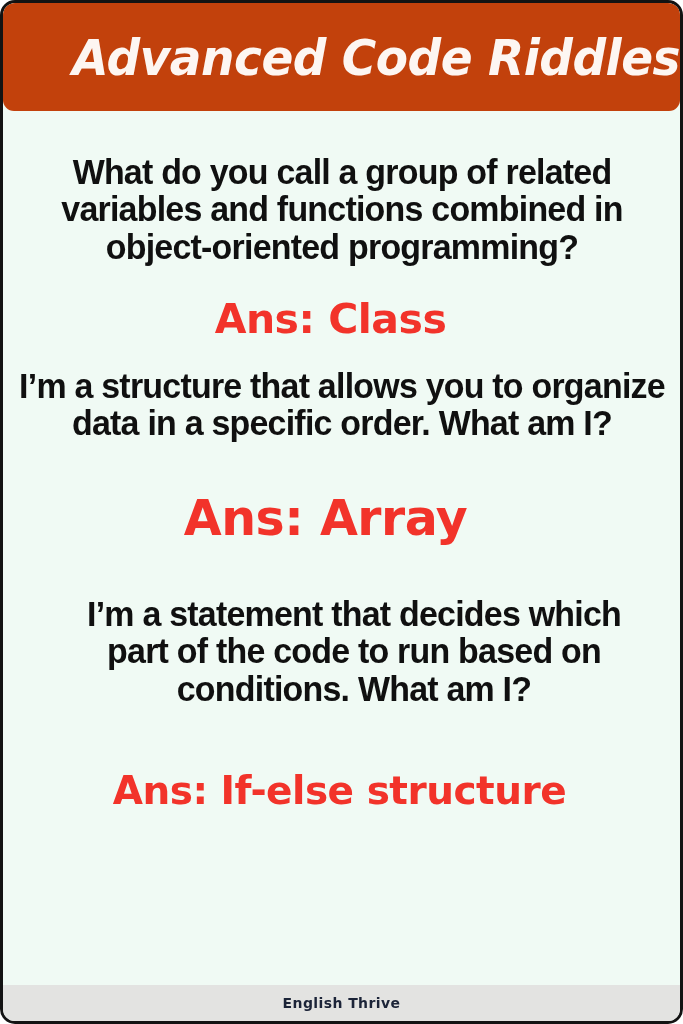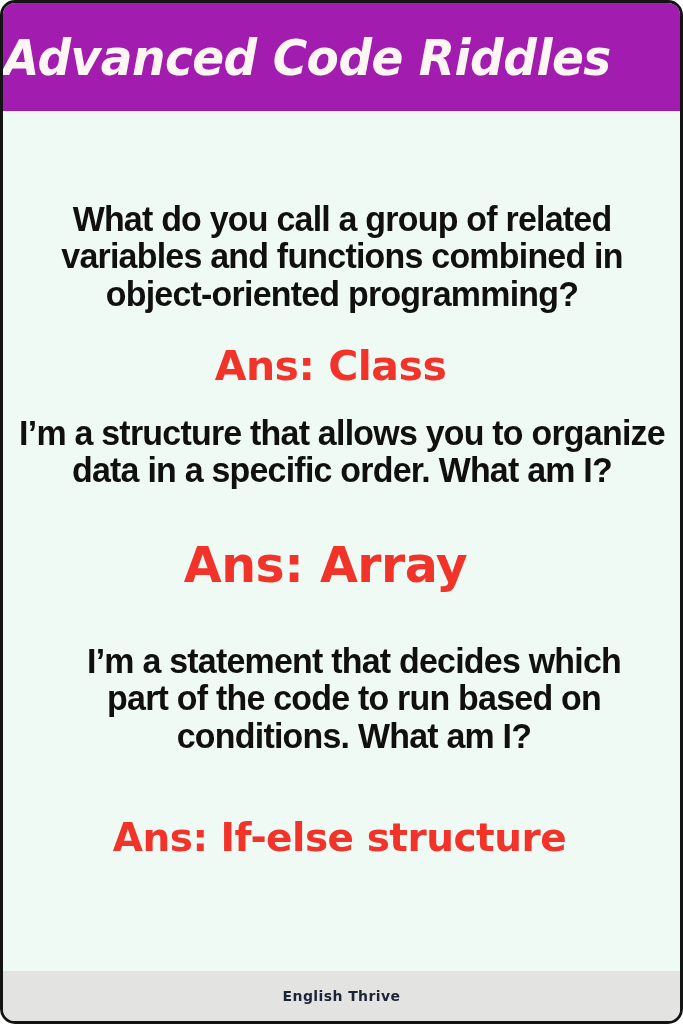--- a/index.html
+++ b/index.html
@@ -26,25 +26,26 @@
     border-radius: 15px;
     overflow: hidden;
     display: flex;
     flex-direction: column;
   }
 
   
   #header-band {
     flex: 0 0 auto;
     height: 108px;
-    background: #a21caf;
+    background: #c2410c;
     display: flex;
     align-items: center;
-    justify-content: flex-start;
+    justify-content: flex-end;
     overflow: hidden;
+    border-radius: 11px;
   }
 
   #header-title {
     color: #fdf6f2;
     font-family: "DejaVu Sans", sans-serif;
     font-weight: bold;
     font-style: italic;
     font-size: 47px;
     letter-spacing: -0.5px;
     line-height: 1;
@@ -59,21 +60,20 @@
     position: relative;
     background: #f0faf4;
     padding: 0;
   }
 
   .qa-block {
     position: absolute;
     left: 0;
     right: 0;
     text-align: center;
-    margin-top: 47px;
   }
 
   .question {
     color: #101010;
     font-family: "Liberation Sans", sans-serif;
     font-weight: bold;
     line-height: 1.07;
     letter-spacing: -0.8px;
     margin: 0 auto;
     transform: scaleX(0.97);
@@ -98,21 +98,21 @@
   #qa-2 .question { font-size: 35px; width: 666px; }
   #qa-2 .answer   { font-size: 49px; margin-top: 52px; transform: translateX(-16px); }
 
   #qa-3 { top: 484px; padding-left: 24px; }
   #qa-3 .question { font-size: 35px; width: 620px; }
   #qa-3 .answer   { font-size: 39px; margin-top: 64px; transform: translateX(-14px); }
 
   
   #footer-bar {
     flex: 0 0 auto;
-    height: 50px;
+    height: 36px;
     background: #e3e3e1;
     display: flex;
     align-items: center;
     justify-content: center;
   }
 
   #footer-text {
     color: #1c2438;
     font-family: "DejaVu Sans", sans-serif;
     font-weight: bold;

